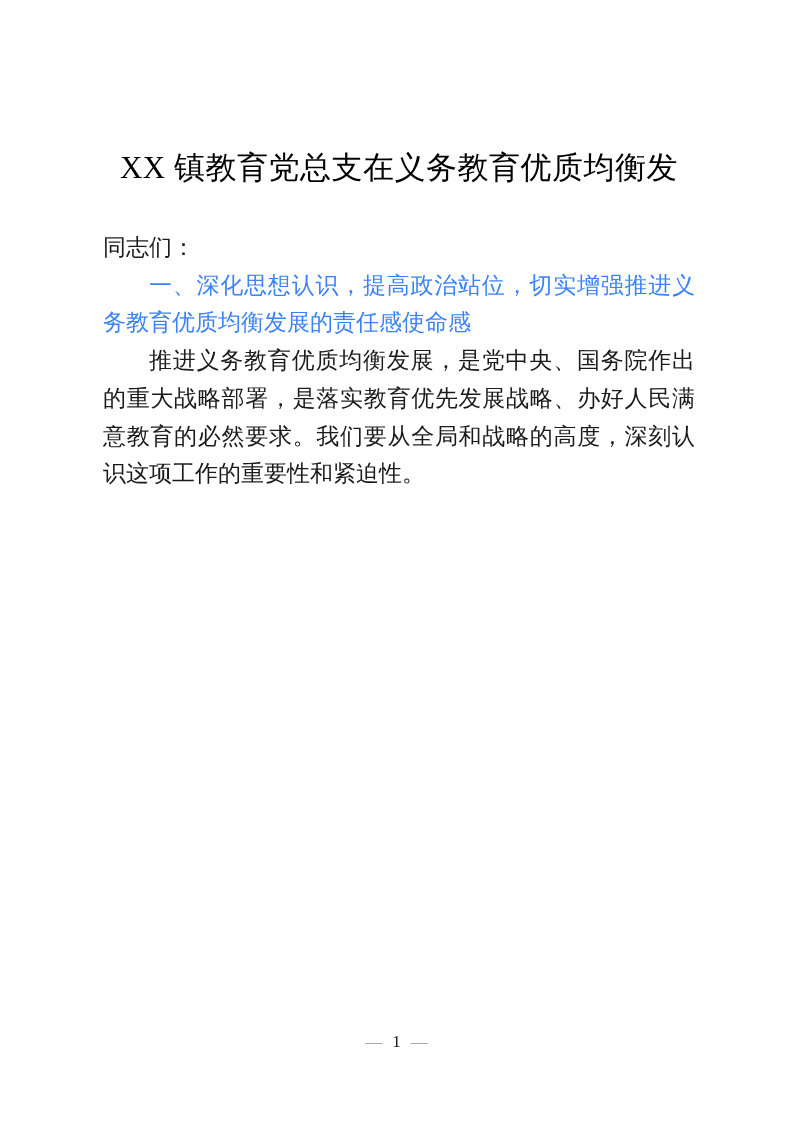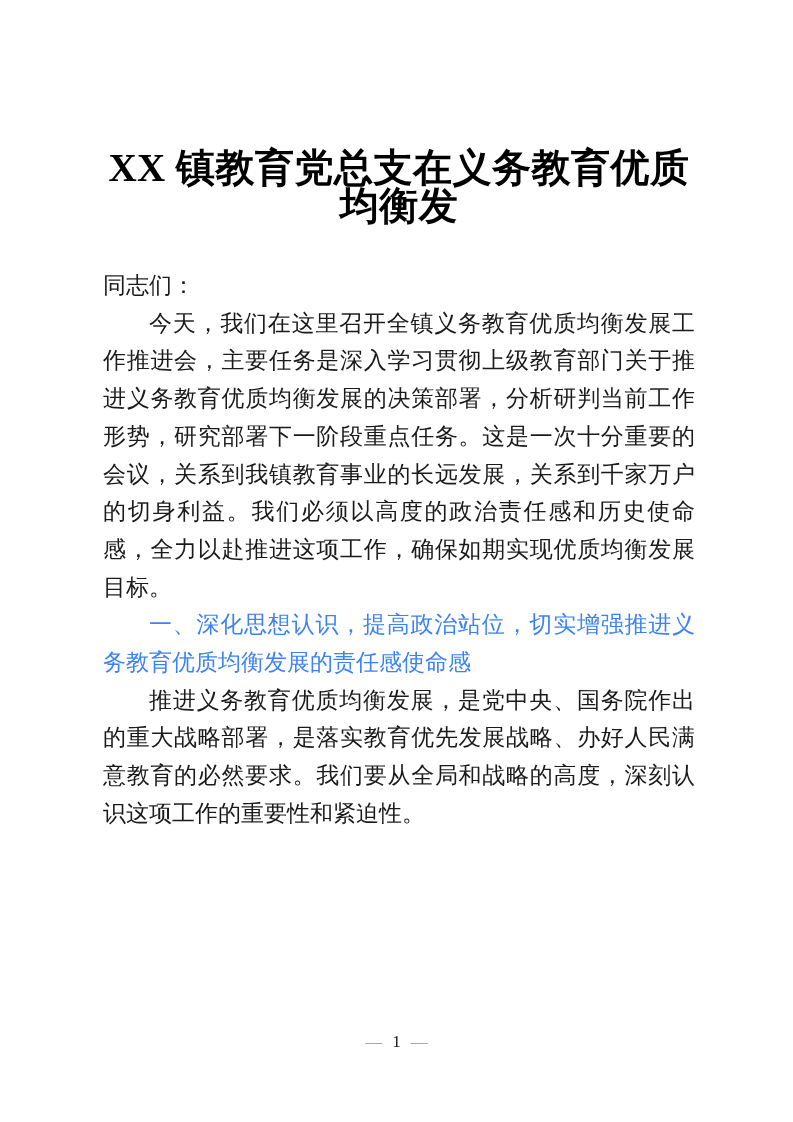--- a/index.html
+++ b/index.html
@@ -16,22 +16,22 @@
     font-family: "Liberation Serif", "DejaVu Serif", serif;
     overflow: hidden;
   }
   .content {
     position: absolute;
     left: 103px;
     top: 149px;
     width: 592px;
   }
   .doc-title {
-    font-size: 39px;
-    font-weight: bold;
+    font-size: 31px;
+    font-weight: normal;
     line-height: 38px;
     text-align: center;
     letter-spacing: 0.5px;
     color: #000000;
   }
   .body-block {
     margin-top: 42px;
     font-size: 23px;
     line-height: 37.7px;
     text-align: justify;
@@ -73,21 +73,20 @@
 <div class="page">
 
   <div class="content">
 
     <div class="doc-title">
       <div>XX 镇教育党总支在义务教育优质均衡发</div>
     </div>
 
     <div class="body-block">
       <p class="para salutation">同志们：</p>
-      <p class="para">今天，我们在这里召开全镇义务教育优质均衡发展工作推进会，主要任务是深入学习贯彻上级教育部门关于推进义务教育优质均衡发展的决策部署，分析研判当前工作形势，研究部署下一阶段重点任务。这是一次十分重要的会议，关系到我镇教育事业的长远发展，关系到千家万户的切身利益。我们必须以高度的政治责任感和历史使命感，全力以赴推进这项工作，确保如期实现优质均衡发展目标。</p>
       <p class="para heading">一、深化思想认识，提高政治站位，切实增强推进义务教育优质均衡发展的责任感使命感</p>
       <p class="para">推进义务教育优质均衡发展，是党中央、国务院作出的重大战略部署，是落实教育优先发展战略、办好人民满意教育的必然要求。我们要从全局和战略的高度，深刻认识这项工作的重要性和紧迫性。</p>
     </div>
 
   </div>
 
   <div class="footer">
     <span class="dash">—</span><span class="num">1</span><span class="dash">—</span>
   </div>
 

